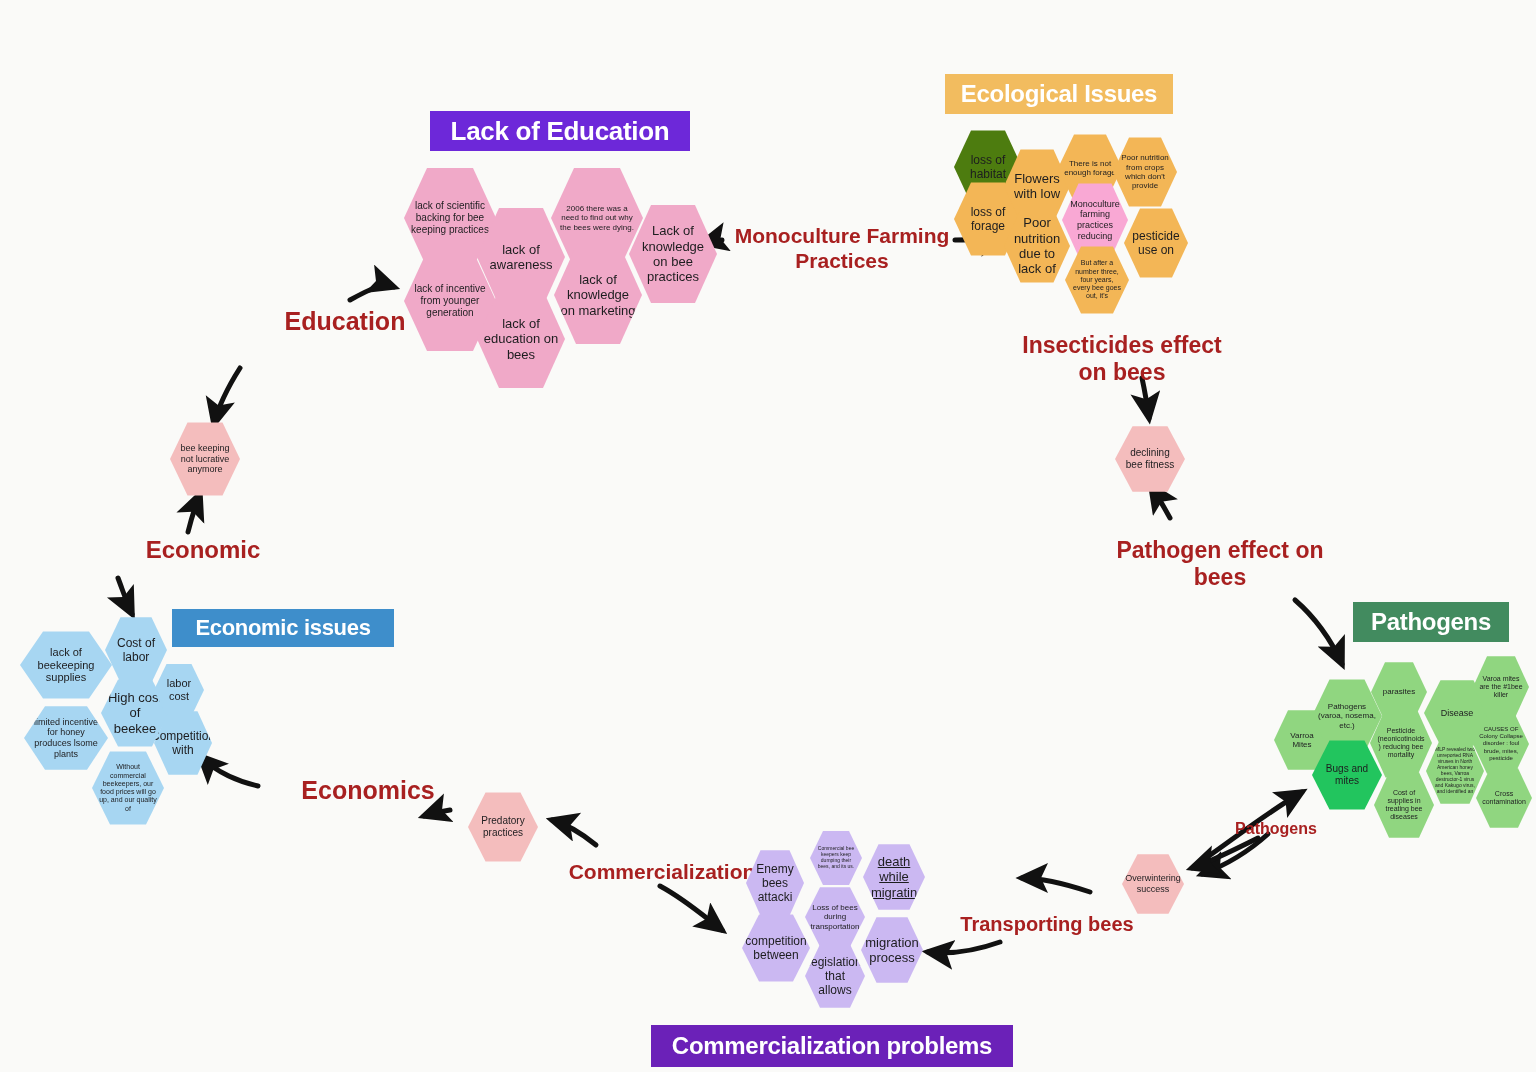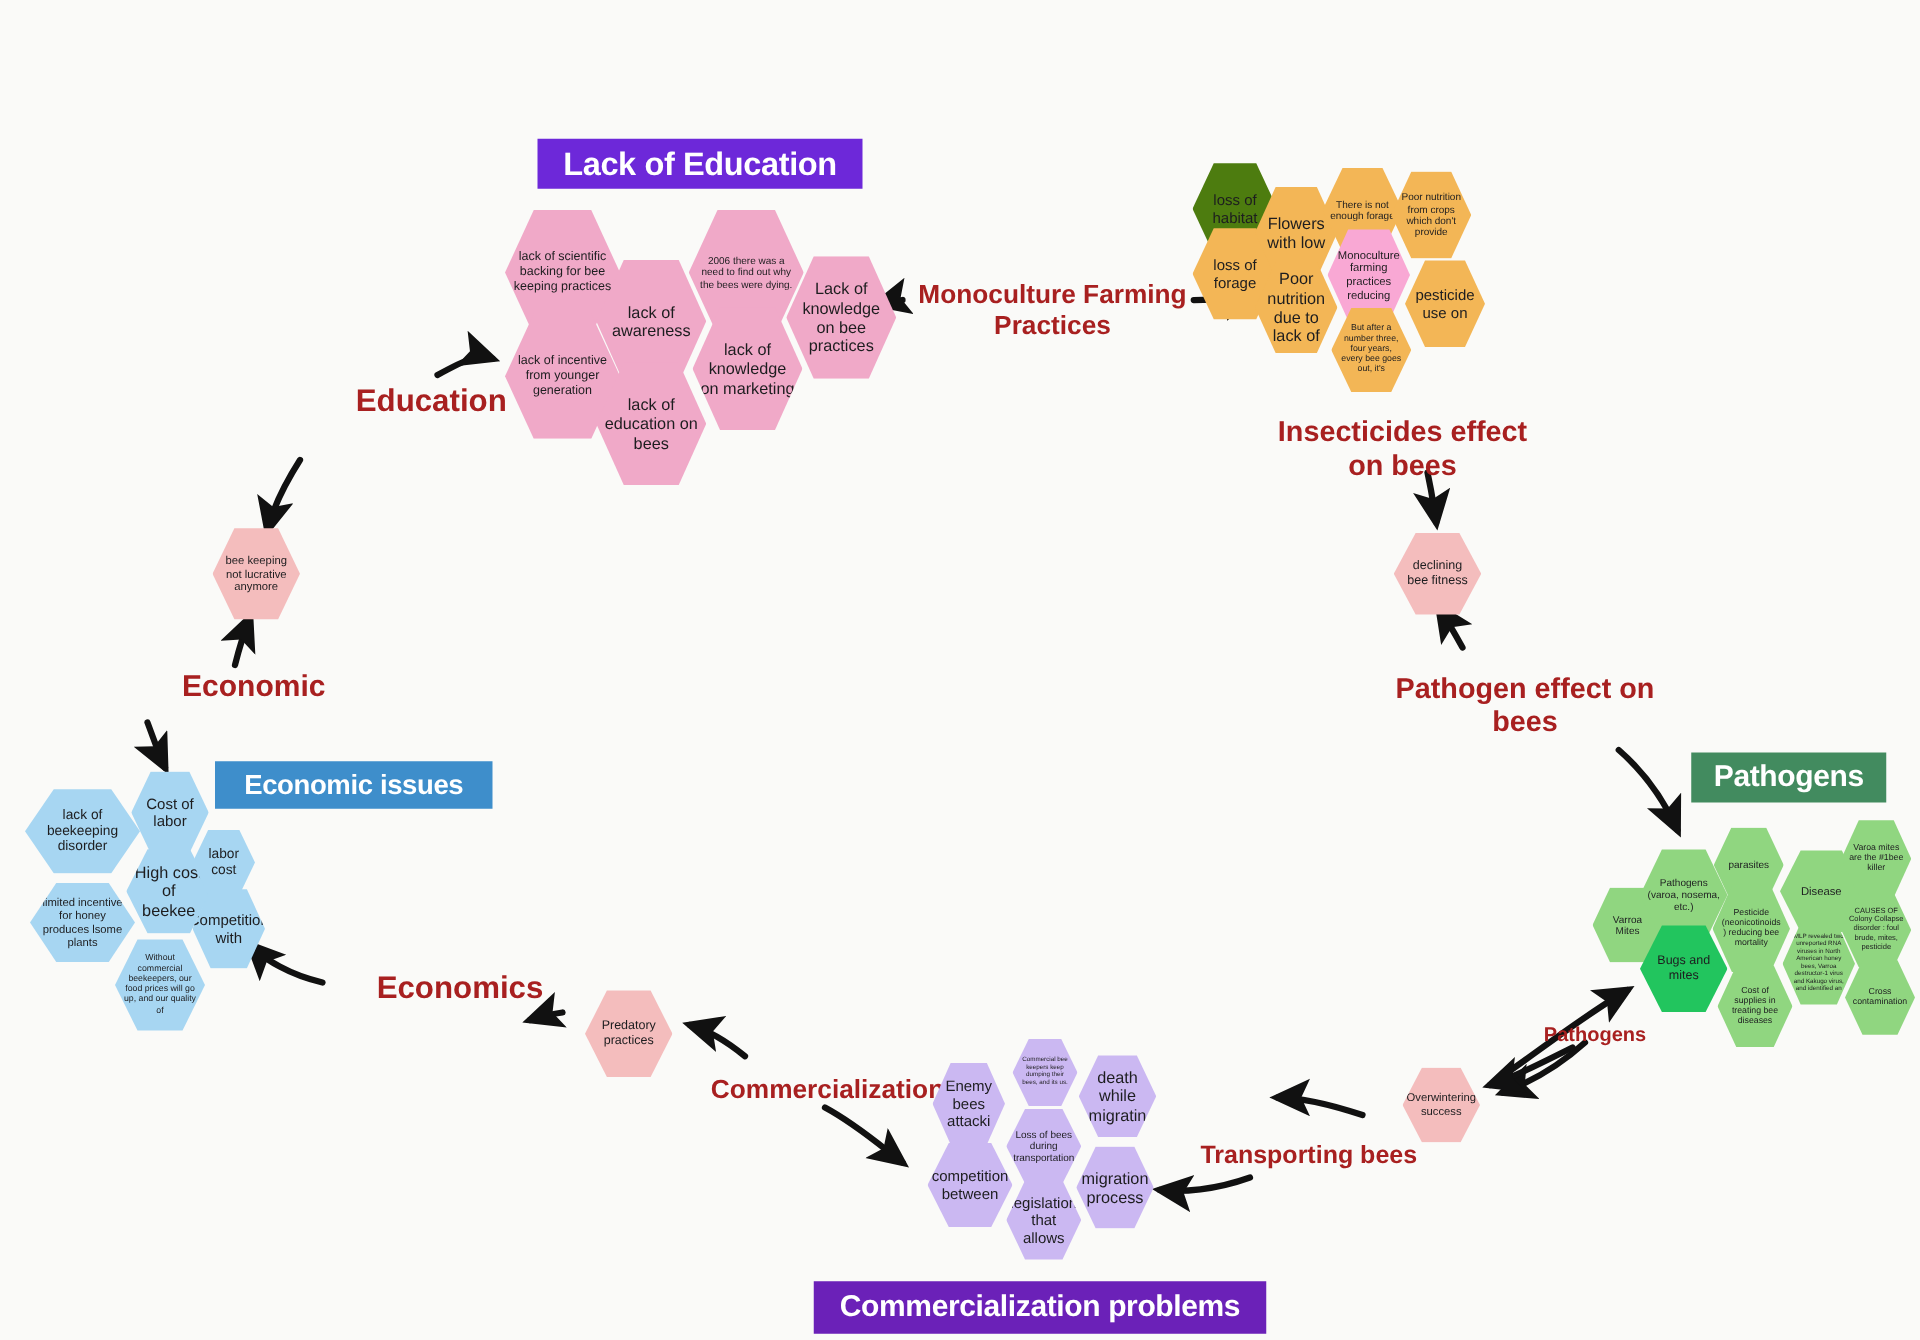--- a/index.html
+++ b/index.html
@@ -75,20 +75,23 @@
       <path d="M1090,892 C1060,882 1040,878 1022,878"></path>
       <path d="M1268,834 C1248,852 1224,866 1202,874" marker-end=""></path>
       <path d="M1206,858 C1232,840 1268,812 1302,792"></path>
       <path d="M1258,838 C1230,852 1210,862 1192,868"></path>
     </g>
   </svg>
 
   <div class="banner" style="left: 430px; top: 111px; width: 260px; height: 40px; background: #6d28d9; font-size: 26px;">
       <span>Lack of Education</span>
     </div>
+  <div class="banner" style="left: 945px; top: 74px; width: 228px; height: 40px; background: rgb(242, 188, 95); font-size: 24px;">
+      <span>Ecological Issues</span>
+    </div>
   <div class="banner" style="left: 172px; top: 609px; width: 222px; height: 38px; background: rgb(62, 142, 203); font-size: 22px;">
       <span>Economic issues</span>
     </div>
   <div class="banner" style="left: 1353px; top: 602px; width: 156px; height: 40px; background: rgb(66, 139, 95); font-size: 24px;">
       <span>Pathogens</span>
     </div>
   <div class="banner" style="left: 651px; top: 1025px; width: 362px; height: 42px; background: rgb(107, 33, 184); font-size: 24px; text-align: center;">
       <span>Commercialization problems</span>
     </div>
 
@@ -148,21 +151,21 @@
       <div class="hex" style="left: 1065px; top: 245px; width: 64px; height: 70px; background: rgb(243, 182, 86); font-size: 7px;">
         <span>But after a number three, four years, every bee goes out, it's</span>
       </div>
       <div class="hex" style="left: 1113px; top: 136px; width: 64px; height: 72px; background: rgb(243, 182, 86); font-size: 8px;">
         <span>Poor nutrition from crops which don't provide</span>
       </div>
       <div class="hex" style="left: 1124px; top: 207px; width: 64px; height: 72px; background: rgb(243, 182, 86); font-size: 12px;">
         <span>pesticide use on</span>
       </div>
       <div class="hex" style="left: 20px; top: 630px; width: 92px; height: 70px; background: rgb(167, 214, 242); font-size: 11px;">
-        <span>lack of beekeeping disorder</span>
+        <span>lack of beekeeping supplies</span>
       </div>
       <div class="hex" style="left: 24px; top: 705px; width: 84px; height: 66px; background: rgb(167, 214, 242); font-size: 9px;">
         <span>limited incentive for honey produces lsome plants</span>
       </div>
       <div class="hex" style="left: 105px; top: 616px; width: 62px; height: 68px; background: rgb(167, 214, 242); font-size: 12px;">
         <span>Cost of labor</span>
       </div>
       <div class="hex" style="left: 101px; top: 678px; width: 68px; height: 70px; background: rgb(167, 214, 242); font-size: 13px;">
         <span>High cost of beekee</span>
       </div>
@@ -216,21 +219,21 @@
       </div>
       <div class="hex" style="left: 810px; top: 830px; width: 52px; height: 56px; background: rgb(203, 184, 242); font-size: 5px;">
         <span>Commercial bee keepers keep dumping their bees, and its us.</span>
       </div>
       <div class="hex" style="left: 805px; top: 886px; width: 60px; height: 62px; background: rgb(203, 184, 242); font-size: 8px;">
         <span>Loss of bees during transportation</span>
       </div>
       <div class="hex" style="left: 805px; top: 943px; width: 60px; height: 66px; background: rgb(203, 184, 242); font-size: 12px;">
         <span>legislation that allows</span>
       </div>
-      <div class="hex" style="left: 863px; top: 843px; width: 62px; height: 68px; background: rgb(203, 184, 242); font-size: 13px;">
+      <div class="hex" style="left: 863px; top: 843px; width: 62px; height: 68px; background: rgb(203, 184, 242); font-size: 13px; text-decoration: underline;">
         <span>death while migratin</span>
       </div>
       <div class="hex" style="left: 861px; top: 916px; width: 62px; height: 68px; background: rgb(203, 184, 242); font-size: 13px;">
         <span>migration process</span>
       </div>
       <div class="hex" style="left: 170px; top: 421px; width: 70px; height: 76px; background: rgb(244, 189, 189); font-size: 9px;">
         <span>bee keeping not lucrative anymore</span>
       </div>
       <div class="hex" style="left: 1115px; top: 425px; width: 70px; height: 68px; background: rgb(244, 189, 189); font-size: 10px;">
         <span>declining bee fitness</span>

